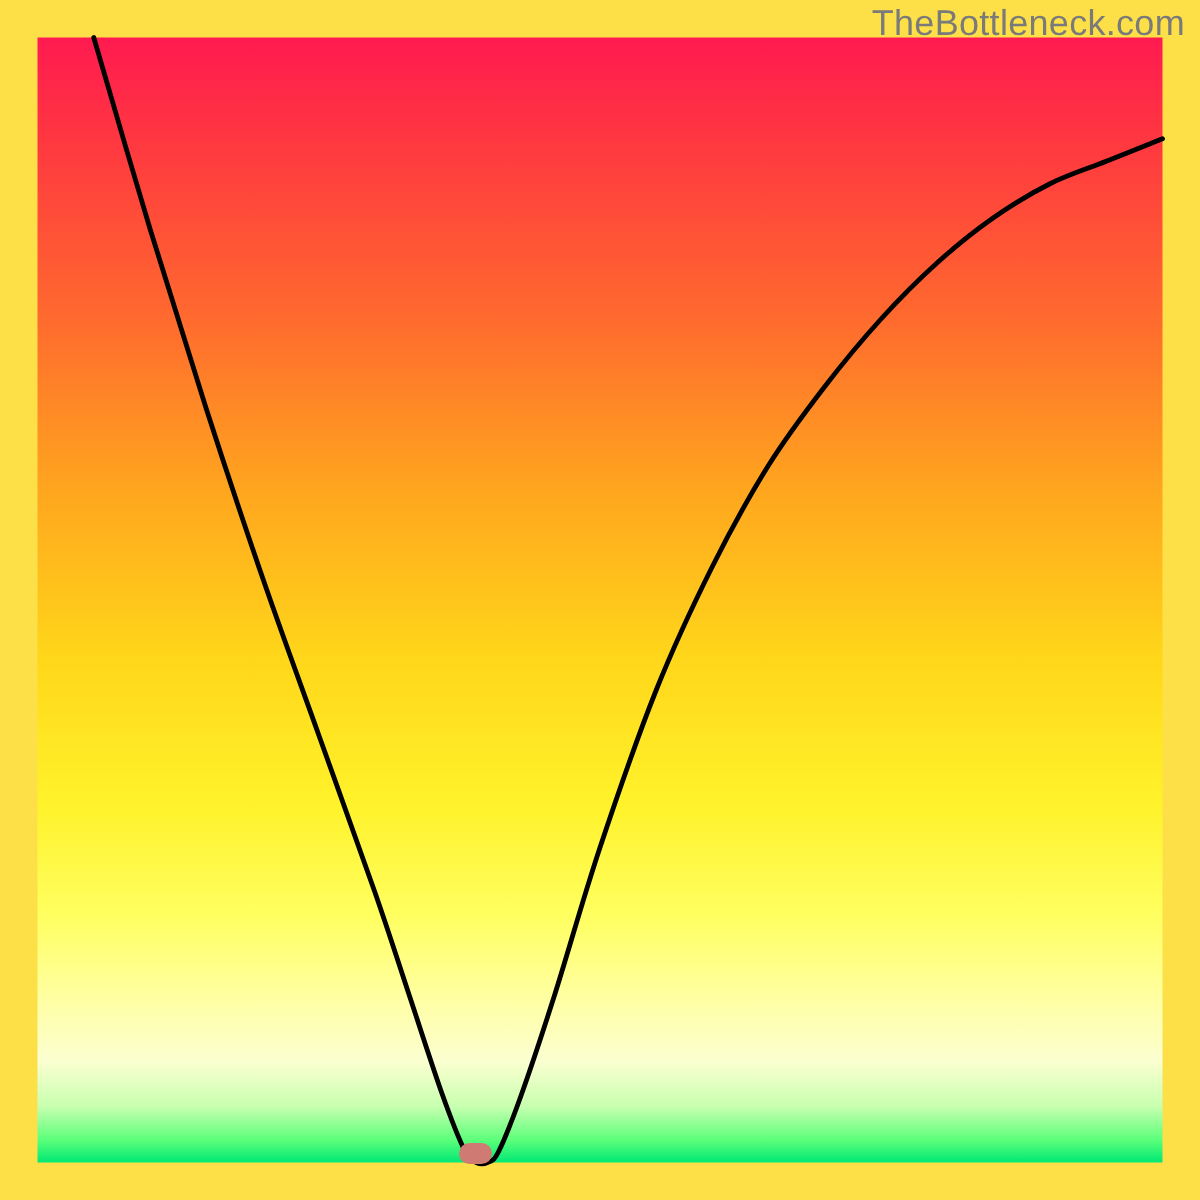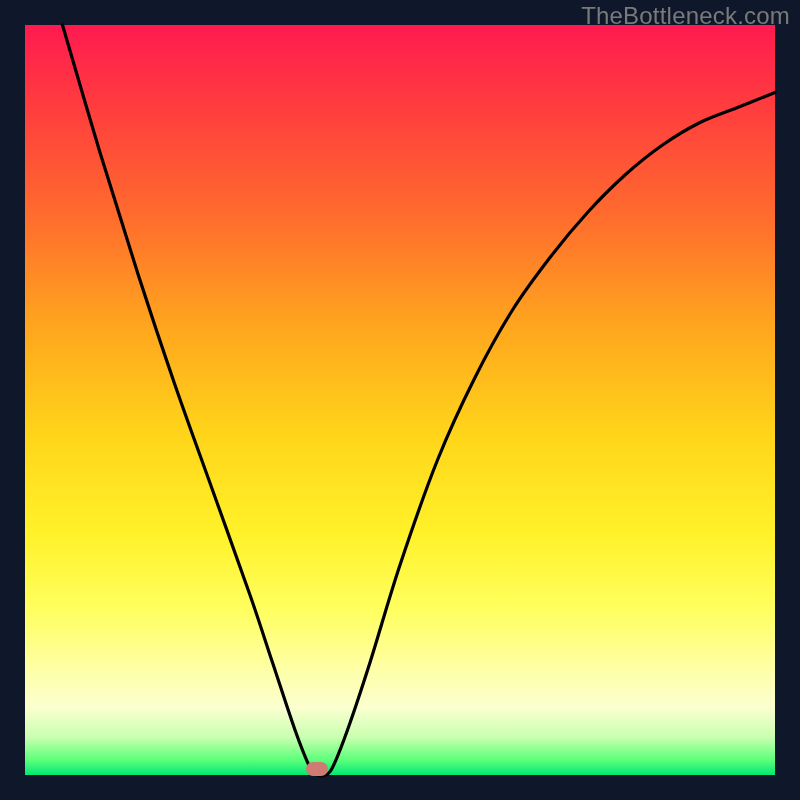--- a/index.html
+++ b/index.html
@@ -7,21 +7,21 @@
     padding: 0;
     width: 800px;
     height: 800px;
     background: #000;
     overflow: hidden;
     font-family: Arial, Helvetica, sans-serif;
   }
   .frame {
     position: absolute;
     inset: 0;
-    background: #0f172a;
+    background: #fde047;
   }
   .plot-area {
     position: absolute;
     left: 25px;
     top: 25px;
     width: 750px;
     height: 750px;
     background: linear-gradient(
       to bottom,
       #ff1a50 0%,

